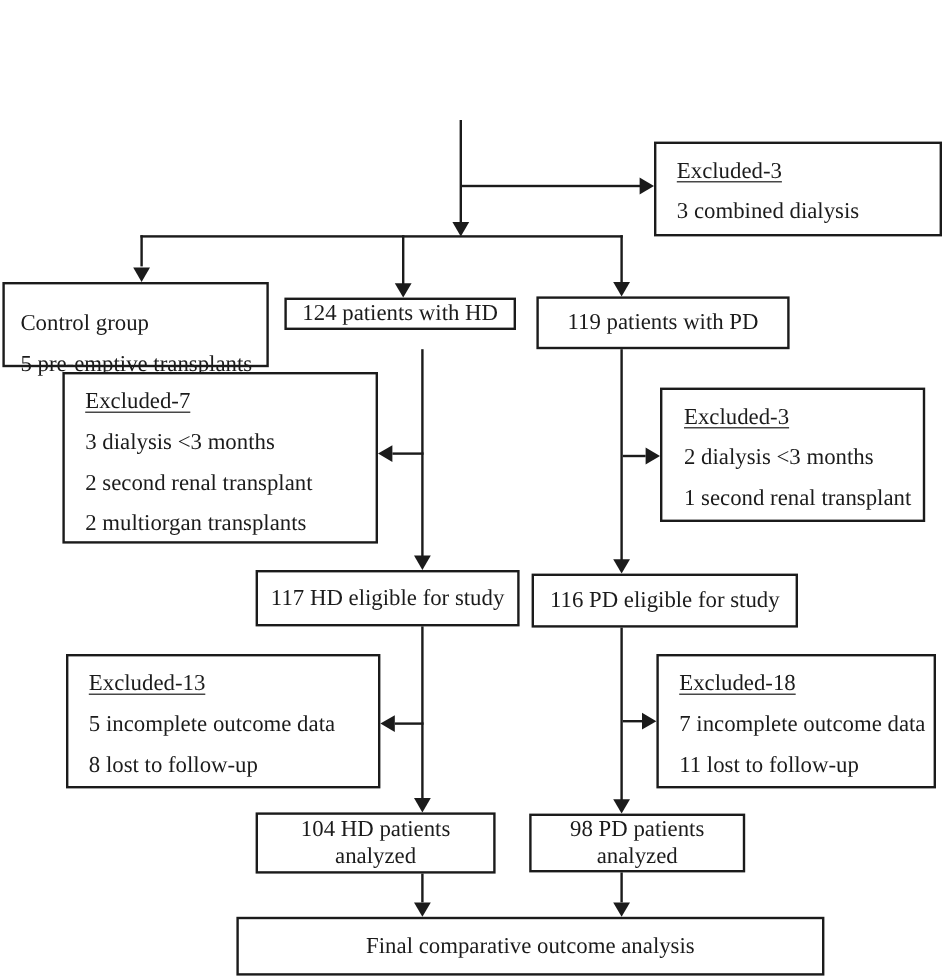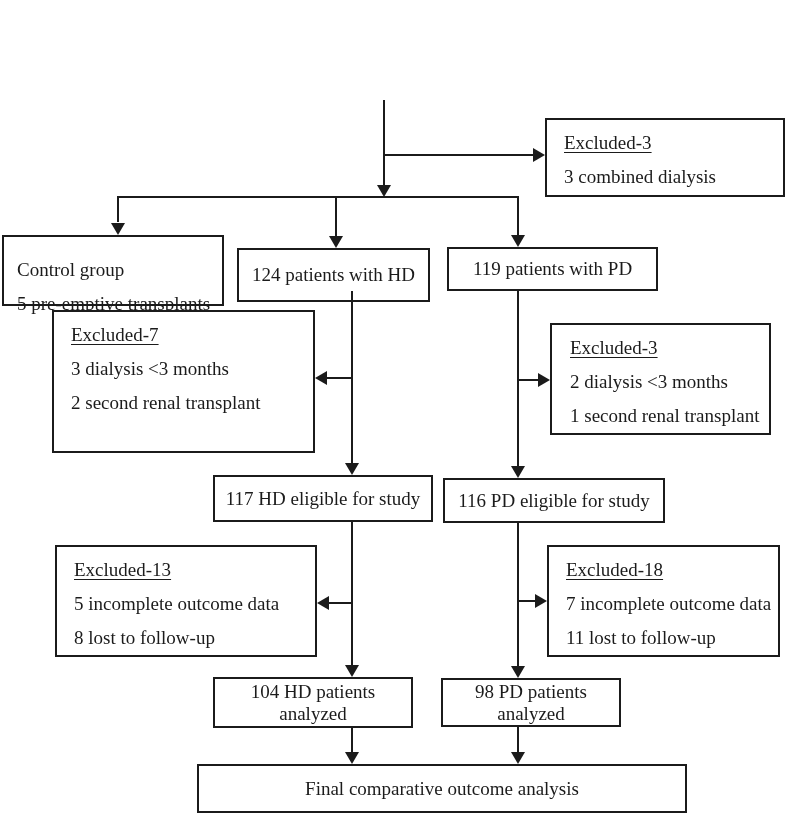--- a/index.html
+++ b/index.html
@@ -59,32 +59,33 @@
   <div class="box list" style="left:545px; top:118px; width:240px; height:79px; padding-left:17px;">
     <div class="row u">Excluded-3</div>
     <div class="row">3 combined dialysis</div>
   </div>
 
   <div class="box list" style="left:2px; top:235px; width:222px; height:71px; padding-left:13px; padding-top:16px;">
     <div class="row">Control group</div>
     <div class="row">5 pre-emptive transplants</div>
   </div>
 
-  <div class="box center" style="left:237px; top:248px; width:193px; height:54px;">
+  <div class="box center" style="left:237px; top:248px; width:193px; height:27px;">
     <div class="row">124 patients with HD</div>
   </div>
 
   <div class="box center" style="left:447px; top:247px; width:211px; height:44px;">
     <div class="row">119 patients with PD</div>
   </div>
 
   <div class="box list" style="left:52px; top:310px; width:263px; height:143px; padding-left:17px;">
     <div class="row u">Excluded-7</div>
     <div class="row">3 dialysis &lt;3 months</div>
     <div class="row">2 second renal transplant</div>
+    <div class="row">2 multiorgan transplants</div>
   </div>
 
   <div class="box list" style="left:550px; top:323px; width:221px; height:112px; padding-left:18px;">
     <div class="row u">Excluded-3</div>
     <div class="row">2 dialysis &lt;3 months</div>
     <div class="row">1 second renal transplant</div>
   </div>
 
   <div class="box center" style="left:213px; top:475px; width:220px; height:47px;">
     <div class="row">117 HD eligible for study</div>

